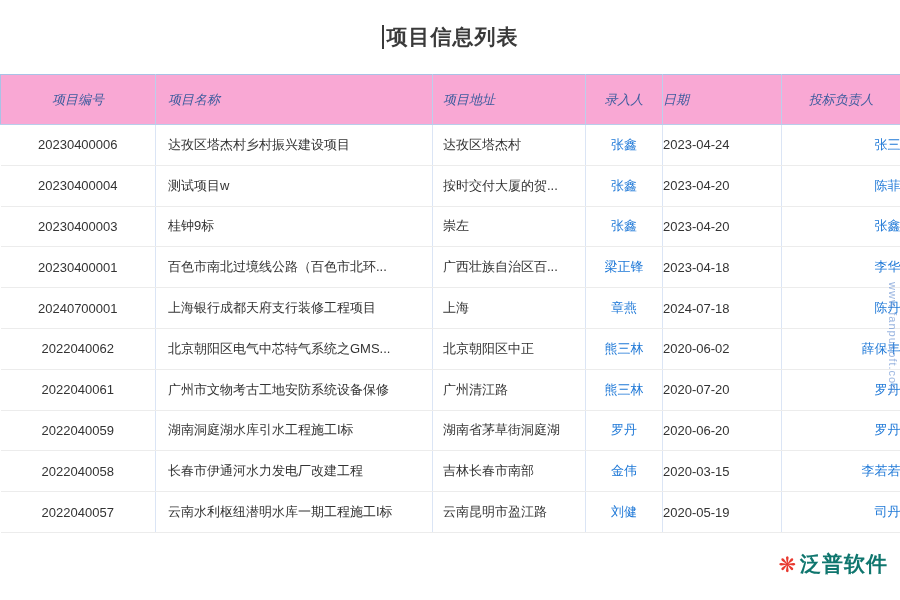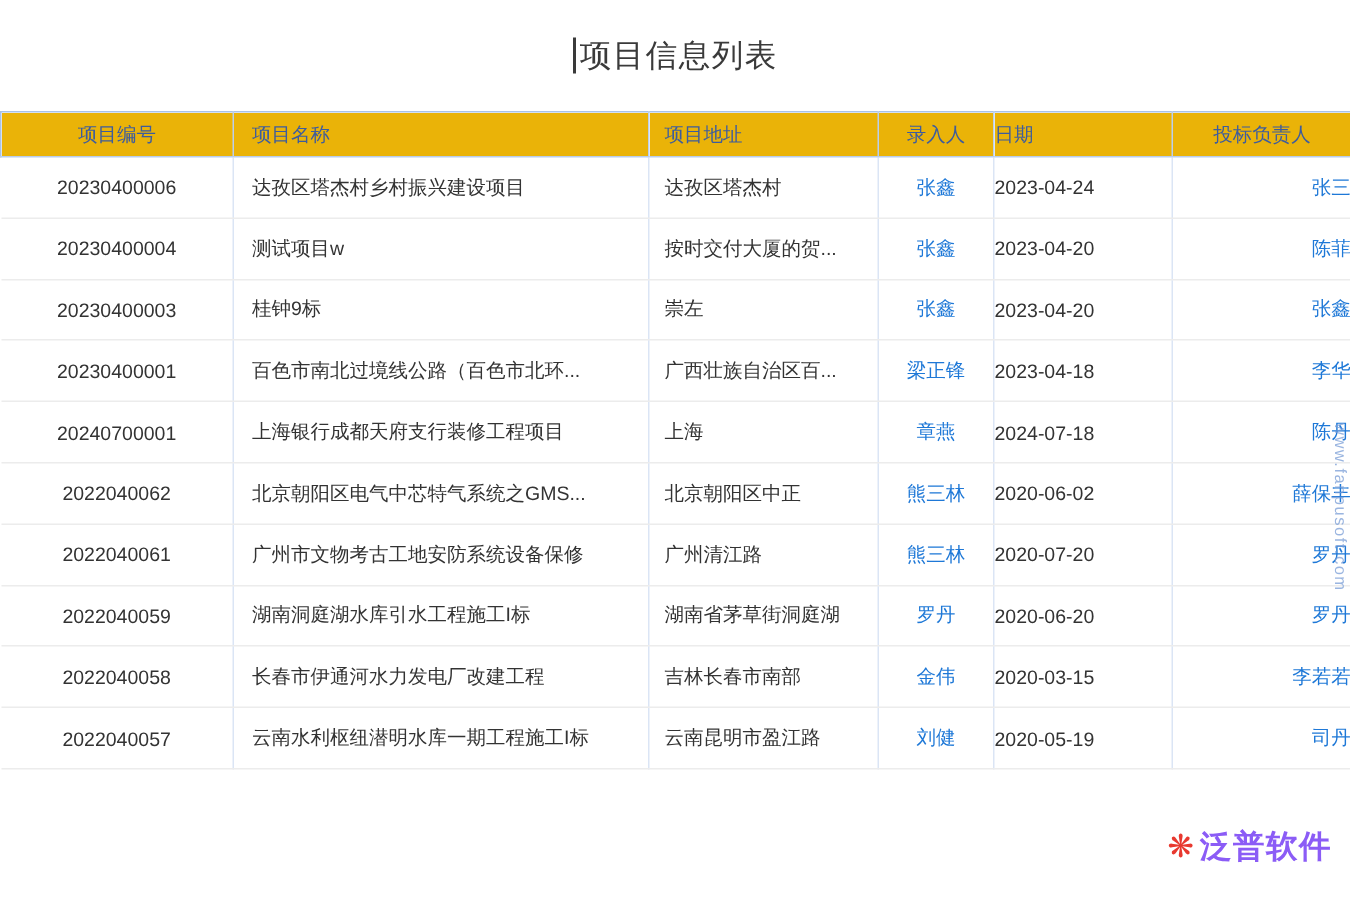--- a/index.html
+++ b/index.html
@@ -18,42 +18,42 @@
     align-items: center;
     justify-content: center;
   }
   .title-caret {
     width: 2px; height: 24px;
     background: #3a3a3a;
     margin-right: 3px;
   }
   .page-title {
     font-size: 21px;
-    font-weight: normal;
+    font-weight: bold;
     color: #3a3a3a;
     letter-spacing: 1px;
   }
 
   
   table {
     width: 900px;
     border-collapse: collapse;
     table-layout: fixed;
   }
   thead th {
-    height: 30px;
-    background: #eab308;
+    height: 50px;
+    background: #f9a8d4;
     color: #3d5c9e;
     font-size: 13px;
     font-weight: normal;
     text-align: center;
     border-top: 1px solid #a9c2e6;
     border-bottom: 1px solid #b9cdeb;
     border-right: 1px solid #bccfec;
-    white-space: nowrap; overflow: hidden;
+    white-space: nowrap; overflow: hidden; font-style: italic;
   }
   thead th:first-child { border-left: 1px solid #a9c2e6; }
   thead th:last-child  { border-right: none; }
   tbody td {
     height: 40.8px;
     font-size: 13px;
     color: #333333;
     border-bottom: 1px solid #ececec;
     border-right: 1px solid #dbe5f5;
     white-space: nowrap;
@@ -85,21 +85,21 @@
     pointer-events: none;
   }
   .wm-logo-icon {
     color: #e8392f;
     font-size: 21px;
     line-height: 1;
   }
   .wm-logo-text {
     font-size: 21px;
     font-weight: bold;
-    color: #8b5cf6;
+    color: #0f766e;
     letter-spacing: 1px;
   }
   .wm-url {
     position: absolute;
     right: 1px;
     top: 282px;
     writing-mode: vertical-rl;
     font-size: 11px;
     color: rgba(120, 156, 214, 0.75);
     letter-spacing: 1px;

